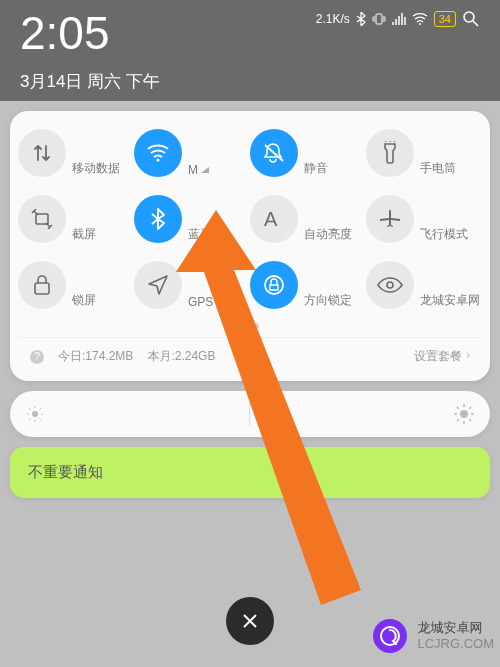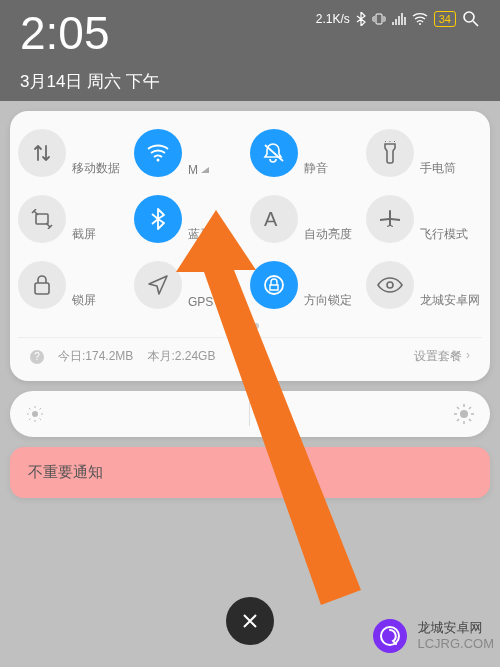--- a/index.html
+++ b/index.html
@@ -19,21 +19,21 @@
 .sig-tri{width:0;height:0;border-left:8px solid transparent;border-bottom:6px solid #aaa}
 .dots{display:flex;justify-content:center;gap:6px;margin-top:14px}
 .dot{width:6px;height:6px;border-radius:50%;background:#ccc}
 .dot.on{background:#888}
 .datarow{display:flex;align-items:center;justify-content:space-between;padding:10px 12px;font-size:12px;color:#999;border-top:1px solid #eee;margin-top:8px}
 .datarow .left{display:flex;gap:14px;align-items:center}
 .info-ico{width:14px;height:14px;border-radius:50%;background:#ccc;color:#fff;display:flex;align-items:center;justify-content:center;font-size:10px}
 .chev{color:#bbb}
 .slider{margin:10px;background:#fafafa;border-radius:24px;height:46px;display:flex;align-items:center;justify-content:space-between;padding:0 16px;color:#bbb;box-shadow:0 2px 6px rgba(0,0,0,.08)}
 .slider .divider{width:1px;height:24px;background:#ddd}
-.notif{margin:10px;background:#fca5a5;border-radius:14px;padding:16px 18px;font-size:15px;color:#555;box-shadow:0 2px 6px rgba(0,0,0,.08)}
+.notif{margin:10px;background:#bef264;border-radius:14px;padding:16px 18px;font-size:15px;color:#555;box-shadow:0 2px 6px rgba(0,0,0,.08)}
 .closebtn{position:absolute;bottom:22px;left:50%;transform:translateX(-50%);width:48px;height:48px;border-radius:50%;background:#2b2b2b;color:#fff;display:flex;align-items:center;justify-content:center}
 .arrow{position:absolute;left:176px;top:210px;pointer-events:none}
 .watermark{position:absolute;right:6px;bottom:14px;display:flex;align-items:center;gap:10px}
 .wm-badge{width:34px;height:34px;border-radius:50%;background:#7b2ff2;display:flex;align-items:center;justify-content:center}
 .wm-text{font-size:13px;line-height:1.2;color:#444}
 .wm-text .sub{font-size:13px;color:#888}
 svg{display:block}
 </style>
 </head>
 <body>

